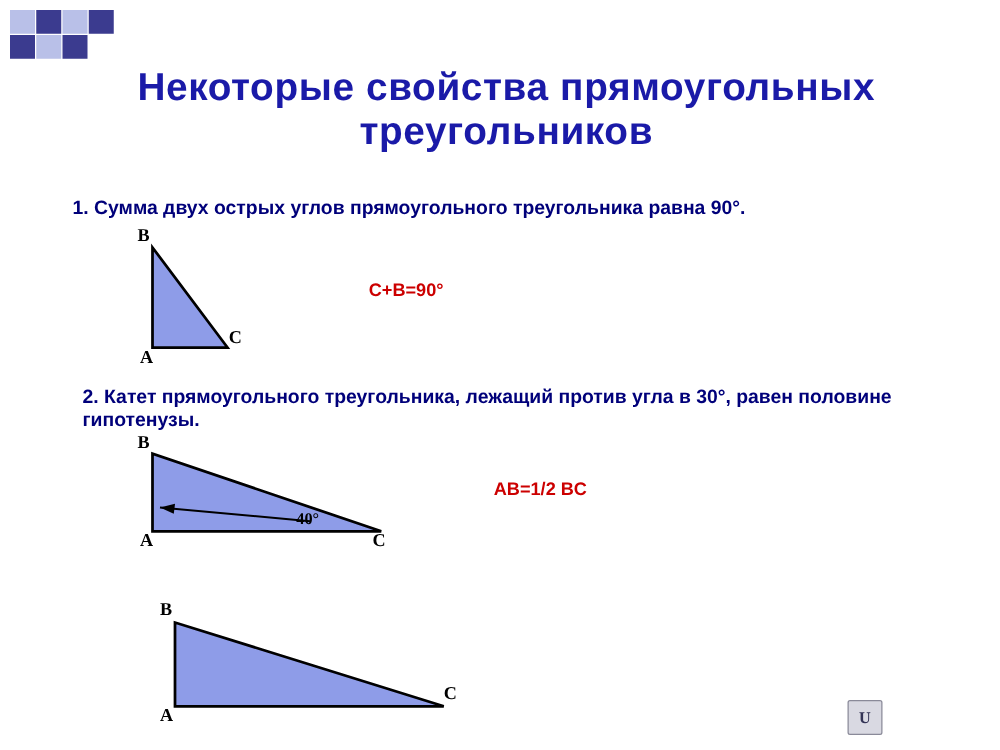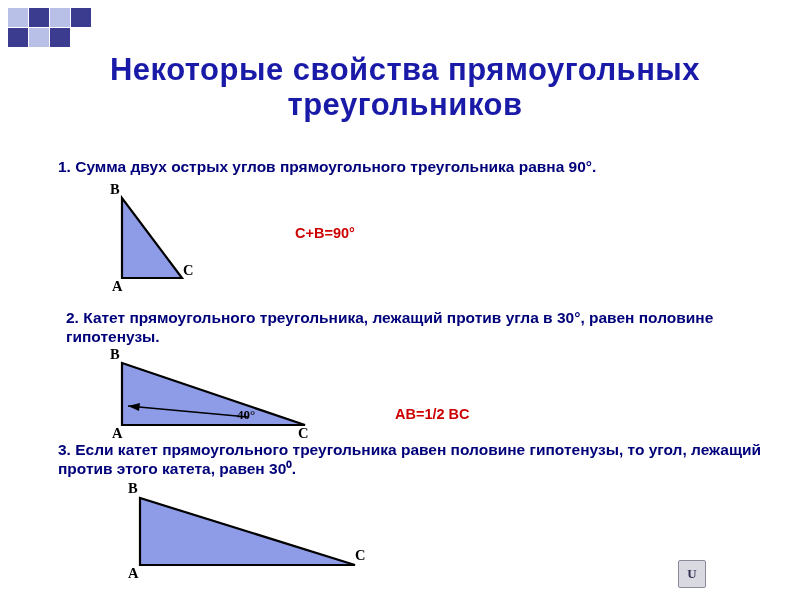--- a/index.html
+++ b/index.html
@@ -57,21 +57,21 @@
   .p2 { left: 66px; top: 308px; width: 740px; }
   .p3 { left: 58px; top: 440px; width: 730px; }
 
   .formula {
     position: absolute;
     color: #cc0000;
     font-weight: bold;
     font-size: 14.5px;
   }
   .f1 { left: 263px; top: 225px; margin-left: 32px; }
-  .f2 { left: 395px; top: 406px; }
+  .f2 { left: 395px; top: 384px; }
   .f3 { left: 448px; top: 507px; }
 
   .fig { position: absolute; }
   .lbl {
     position: absolute;
     font-size: 14.5px;
     font-weight: bold;
     color: #000000;
     font-family: "Liberation Serif", serif;
   }
@@ -140,21 +140,20 @@
       <polygon points="28,51 40,48 39,56" fill="#000000"></polygon>
     </svg>
     <div class="lbl" style="left:10px; top:-9px;">B</div>
     <div class="lbl" style="left:12px; top:70px;">A</div>
     <div class="lbl" style="left:198px; top:70px;">C</div>
     <div class="ang" style="left:137px; top:52px;">40°</div>
   </div>
 
   <div class="formula f2">AB=1/2 BC</div>
 
-  <div class="para p3">3. Если катет прямоугольного треугольника равен половине гипотенузы, то угол, лежащий против этого катета, равен 30⁰.</div>
 
   <div class="fig" style="left:110px; top:483px; width:280px; height:100px;">
     <svg width="280" height="100" viewBox="0 0 280 100">
       <polygon points="30,15 30,82 245,82" fill="#8e9ce8" stroke="#000000" stroke-width="2.2"></polygon>
     </svg>
     <div class="lbl" style="left:18px; top:-3px;">B</div>
     <div class="lbl" style="left:18px; top:82px;">A</div>
     <div class="lbl" style="left:245px; top:64px;">C</div>
   </div>
 

